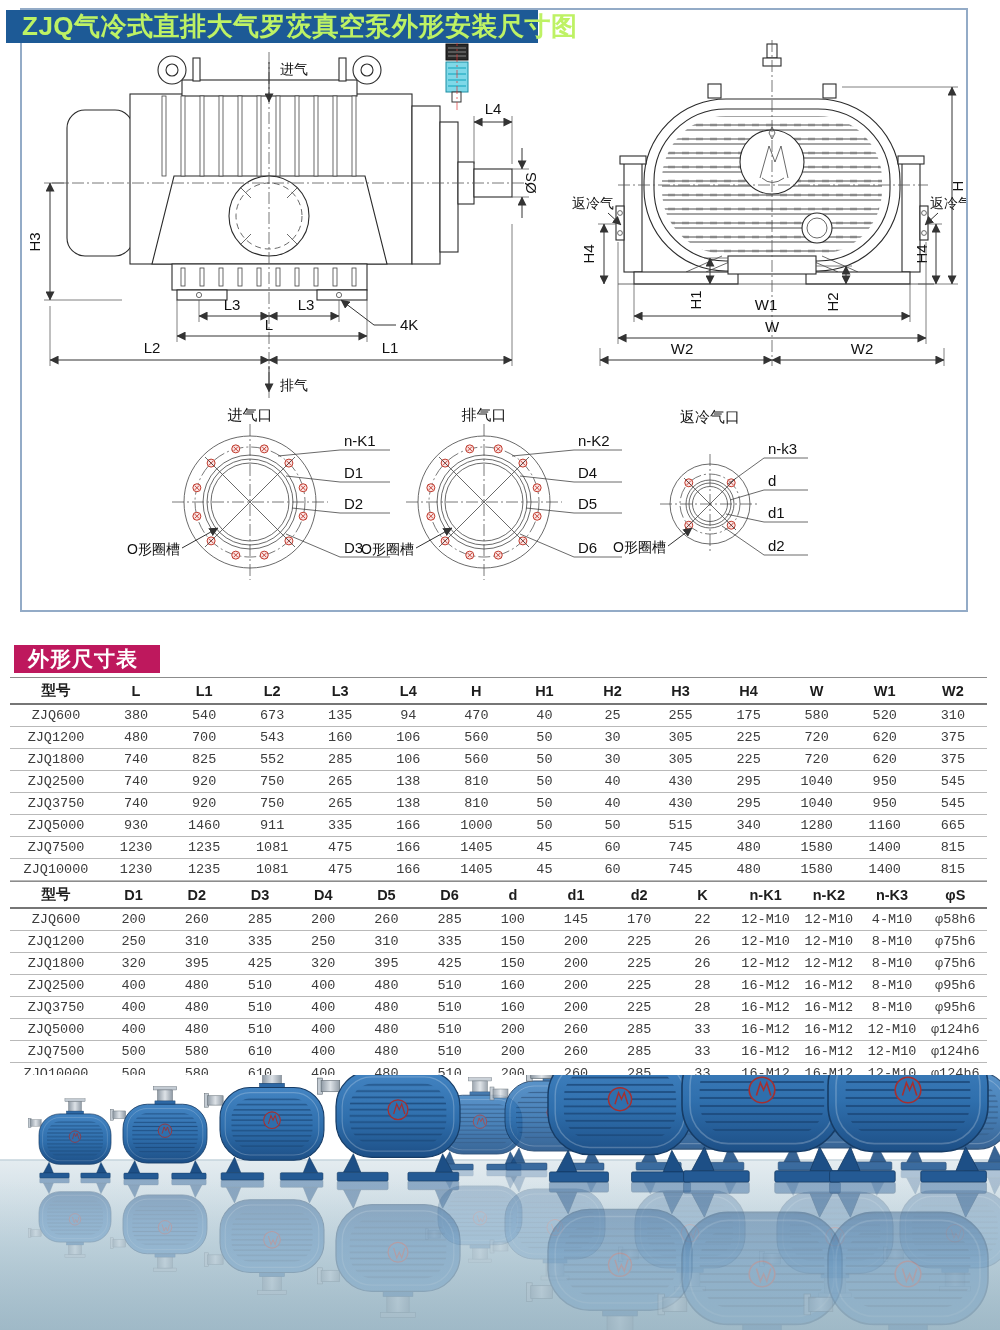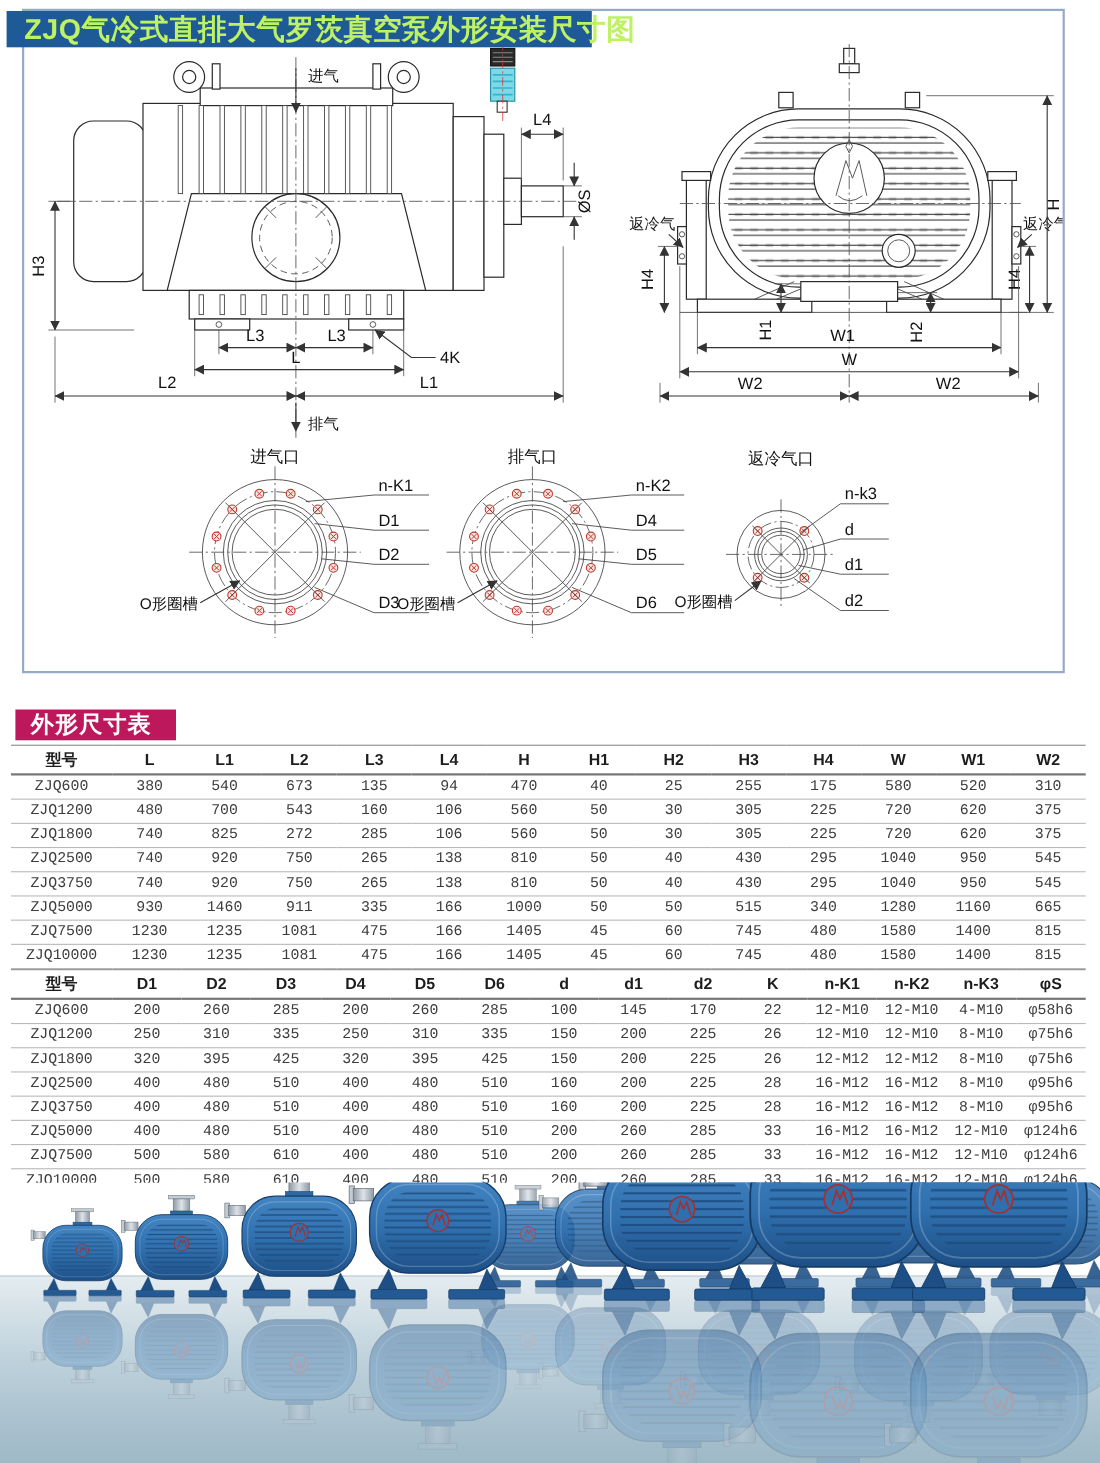--- a/index.html
+++ b/index.html
@@ -428,21 +428,21 @@
           <td>305</td>
           <td>225</td>
           <td>720</td>
           <td>620</td>
           <td>375</td>
         </tr>
         <tr>
           <td>ZJQ1800</td>
           <td>740</td>
           <td>825</td>
-          <td>272</td>
+          <td>552</td>
           <td>285</td>
           <td>106</td>
           <td>560</td>
           <td>50</td>
           <td>30</td>
           <td>305</td>
           <td>225</td>
           <td>720</td>
           <td>620</td>
           <td>375</td>

